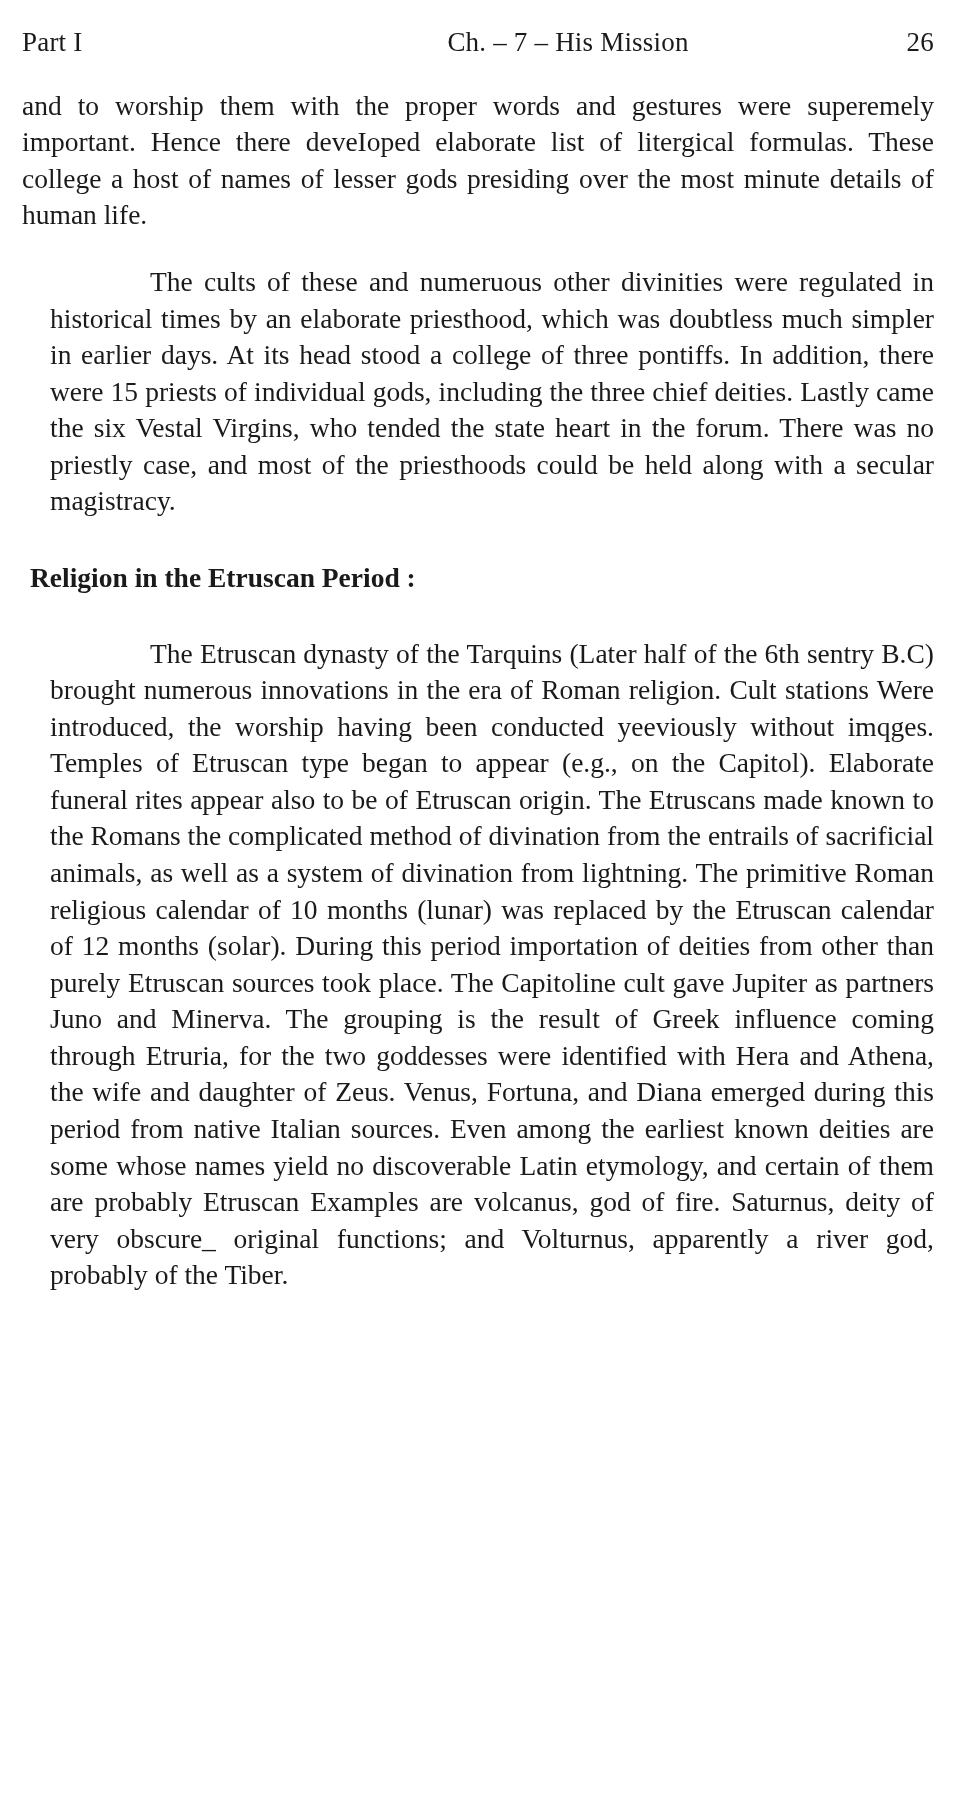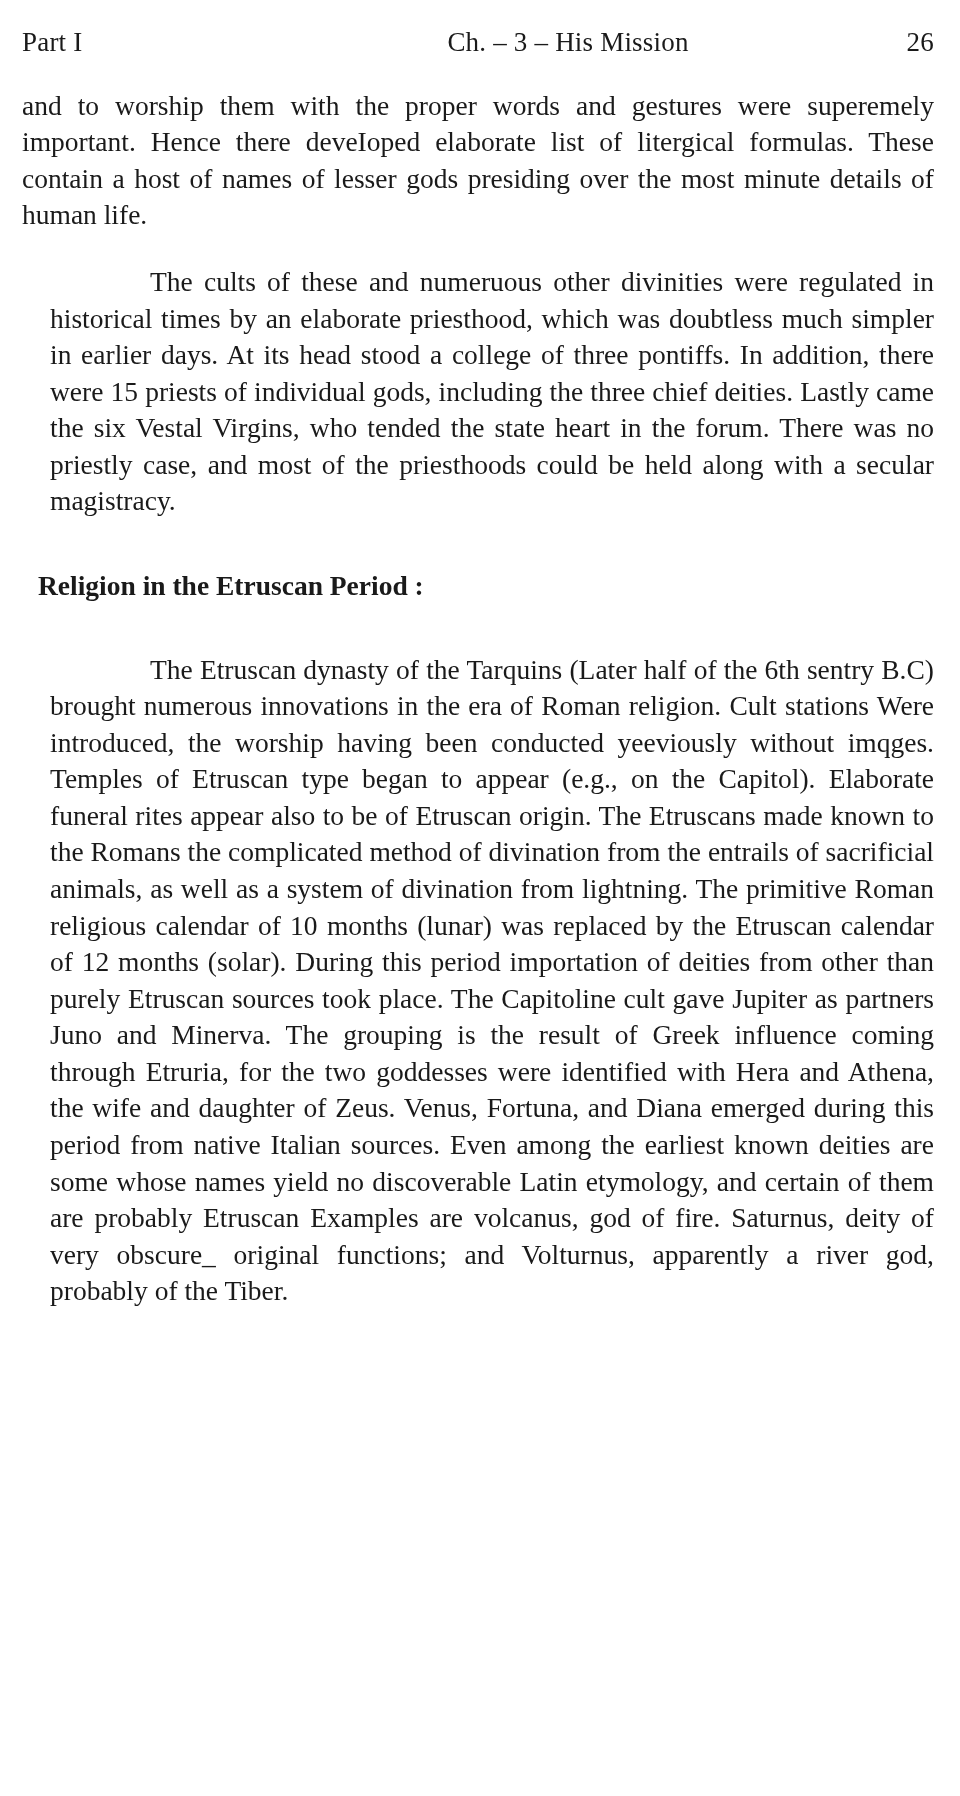--- a/index.html
+++ b/index.html
@@ -66,38 +66,38 @@
   .gap-sm {
     height: 30px;
   }
   .gap-md {
     height: 32px;
   }
   .section-heading {
     font-size: 27.5px;
     font-weight: bold;
     line-height: 1.3;
-    margin: 16px;
+    margin: 8px;
     text-align: left;
   }
 </style>
 </head>
 <body>
 
 <div class="page">
 
   <div class="running-head">
     <div class="rh-left">Part I</div>
-    <div class="rh-center">Ch. – 3 – His Mission</div>
+    <div class="rh-center">Ch. – 7 – His Mission</div>
     <div class="rh-right">26</div>
   </div>
 
   <div class="body-text">
 
-    <p class="para first">and to worship them with the proper words and gestures were superemely important. Hence there deveIoped elaborate list of litergical formulas. These contain a host of names of lesser gods presiding over the most minute details of human life.</p>
+    <p class="para first">and to worship them with the proper words and gestures were superemely important. Hence there deveIoped elaborate list of litergical formulas. These college a host of names of lesser gods presiding over the most minute details of human life.</p>
 
     <div class="gap-sm"></div>
 
     <p class="para indented">The cults of these and numeruous other divinities were regulated in historical times by an elaborate priesthood, which was doubtless much simpler in earlier days. At its head stood a college of three pontiffs. In addition, there were 15 priests of individual gods, including the three chief deities. Lastly came the six Vestal Virgins, who tended the state heart in the forum. There was no priestly case, and most of the priesthoods could be held along with a secular magistracy.</p>
 
     <div class="gap-md"></div>
 
     <p class="section-heading">Religion in the Etruscan Period :</p>
 
     <div class="gap-md"></div>

